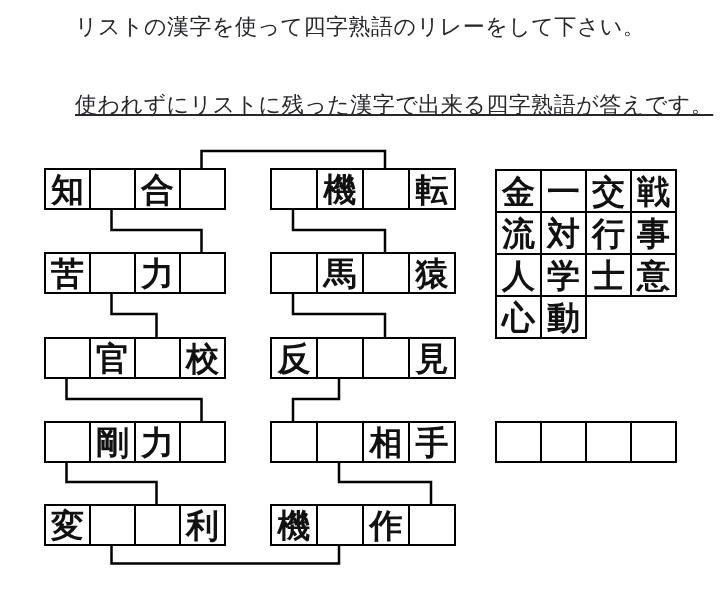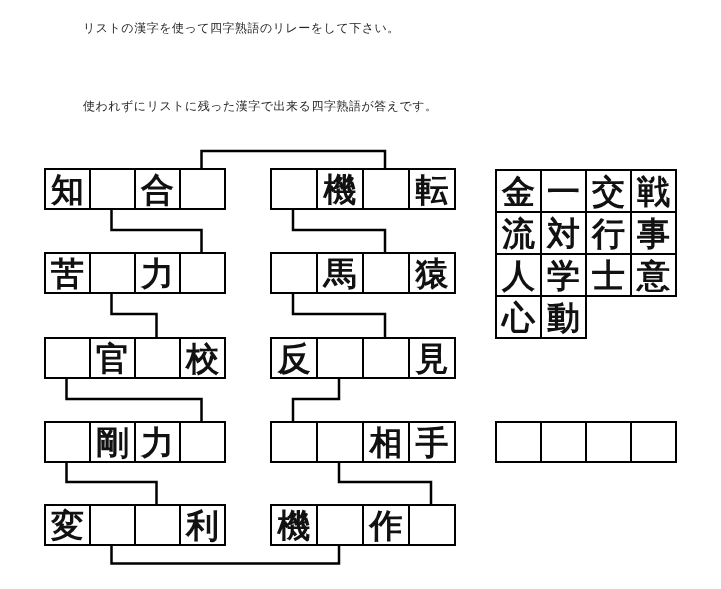--- a/index.html
+++ b/index.html
@@ -1,20 +1,20 @@
 <!DOCTYPE html>
 <html><head>
 <meta charset="utf-8">
 <style>
   html,body{margin:0;padding:0;background:#fff;}
   .page{position:relative;width:721px;height:589px;background:#ffffff;overflow:hidden;
         font-family:"Liberation Sans","DejaVu Sans",sans-serif;}
-  .instr{position:absolute;left:75px;margin:8px;font-family:"Liberation Serif","DejaVu Serif",serif;
-         font-size:12px;color:#26262b;white-space:nowrap;letter-spacing:0.5px;}
-  #instr1{top:12px;} #instr2{top:51px;} #instr3{top:90px;}
+  .instr{position:absolute;left:75px;margin:0;font-family:"Liberation Serif","DejaVu Serif",serif;
+         font-size:22px;color:#26262b;white-space:nowrap;letter-spacing:0.5px;}
+  #instr1{top:12px;} #instr2{top:51px;} #instr3{top:90px;text-decoration:underline;}
   .conn-svg{position:absolute;left:0;top:0;z-index:1;}
   .conn-svg path{stroke:#000;stroke-width:2.5;fill:none;}
   .row{position:absolute;display:flex;z-index:2;}
   .cell{box-sizing:border-box;width:47px;height:42px;border:2px solid #000;margin-left:-2px;
         background:#fff;display:flex;align-items:center;justify-content:center;
         font-size:33px;font-weight:600;color:#111;line-height:1;}
   .cell:first-child{margin-left:0;}
   .row.rgt .cell{width:48px;}
   .row.lft{left:44px;} .row.rgt{left:270px;}
   #r1l,#r1r{top:168px;} #r2l,#r2r{top:252px;} #r3l,#r3r{top:337px;}

